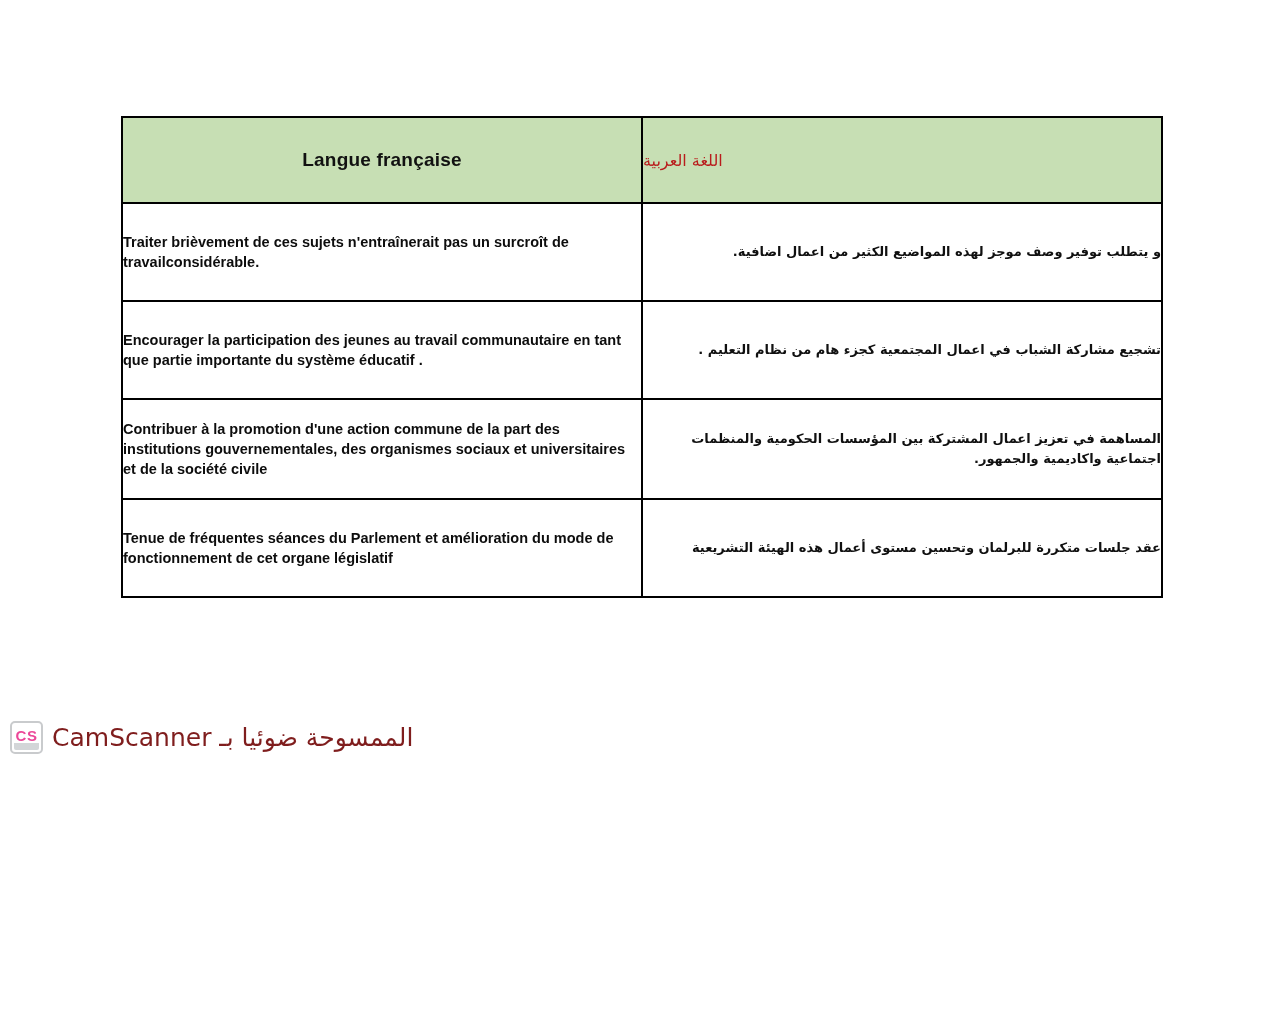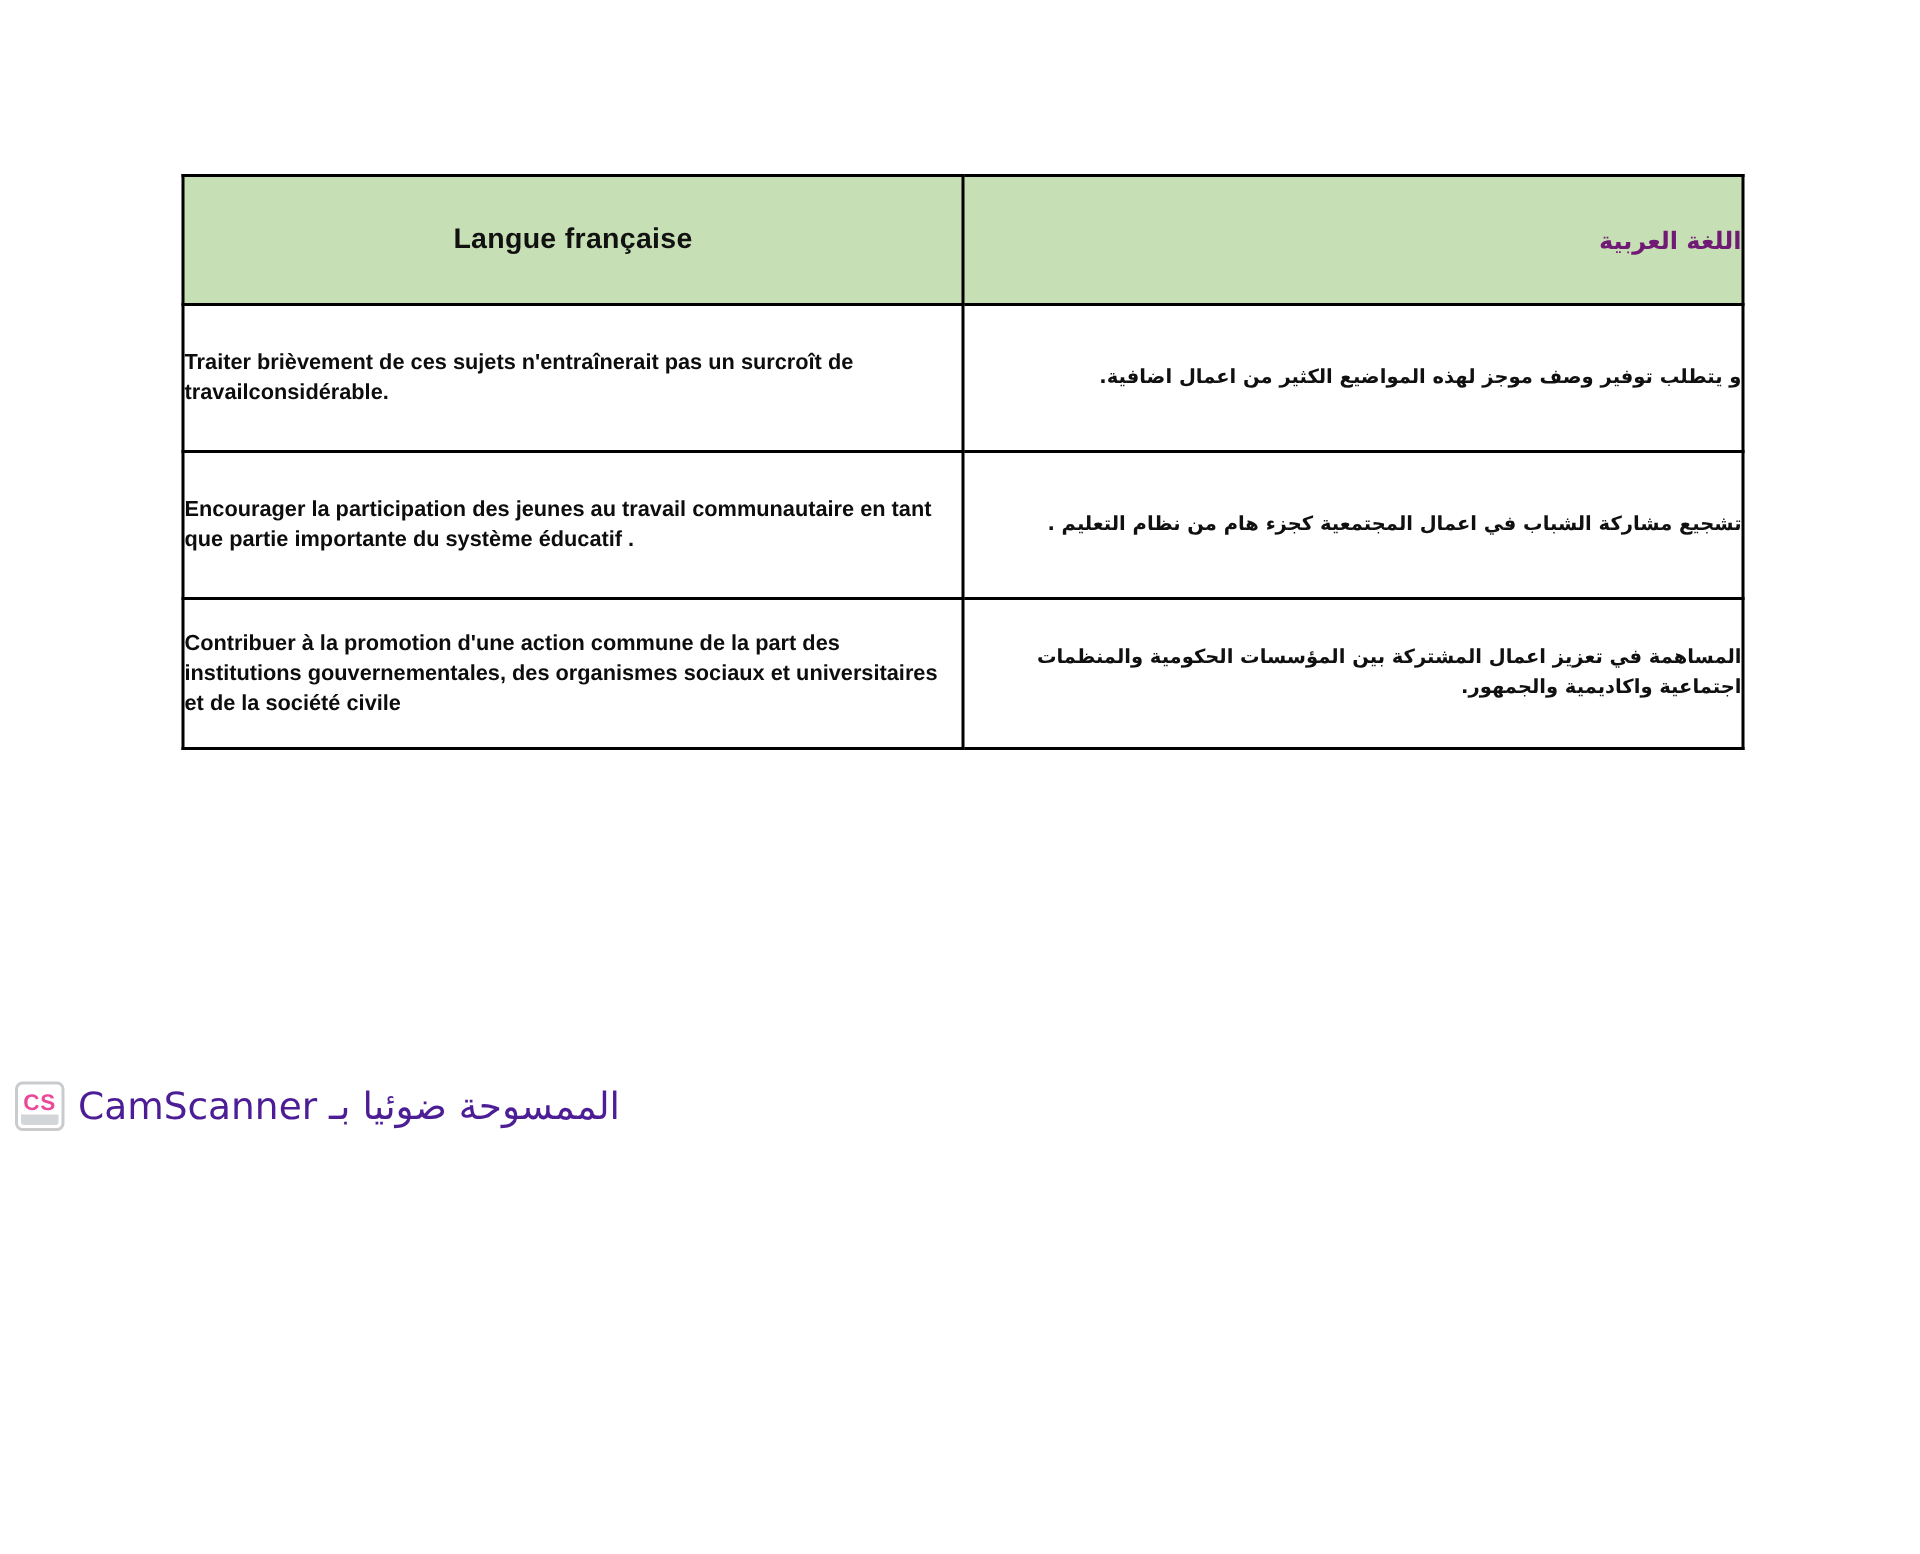--- a/index.html
+++ b/index.html
@@ -60,24 +60,24 @@
   .head-fr {
     text-align: center;
     font-size: 19px;
     font-weight: bold;
     color: #111111;
     letter-spacing: 0.2px;
     padding: 4px 10px;
   }
 
   .head-ar {
-    text-align: right;
+    text-align: left;
     font-size: 16px;
-    font-weight: bold;
-    color: #701a75;
+    font-weight: normal;
+    color: #b91c1c;
     direction: rtl;
     unicode-bidi: isolate;
     padding: 4px 10px;
     font-family: "DejaVu Sans", "Liberation Sans", sans-serif;
   }
 
   
   .cell-fr {
     text-align: left;
     font-size: 14.5px;
@@ -141,21 +141,21 @@
     right: 2px;
     bottom: 2px;
     height: 7px;
     background: #d3d6d8;
     border-radius: 0 0 2px 2px;
   }
 
   .wm-label {
     font-family: "DejaVu Sans", "Liberation Sans", sans-serif;
     font-size: 25px;
-    color: #4c1d95;
+    color: #7f1d1d;
     white-space: nowrap;
     line-height: 1;
     direction: rtl;
     unicode-bidi: plaintext;
   }
 </style>
 </head>
 <body>
 
 <div class="sheet">
@@ -178,20 +178,24 @@
           <td class="cell-ar">و يتطلب توفير وصف موجز لهذه المواضيع الكثير من اعمال اضافية.</td>
         </tr>
         <tr class="data-row">
           <td class="cell-fr">Encourager la participation des jeunes au travail communautaire en tant que partie importante du système éducatif .</td>
           <td class="cell-ar">تشجيع مشاركة الشباب في اعمال المجتمعية كجزء هام من نظام التعليم .</td>
         </tr>
         <tr class="data-row tall">
           <td class="cell-fr">Contribuer à la promotion d'une action commune de la part des institutions gouvernementales, des organismes sociaux et universitaires et de la société civile</td>
           <td class="cell-ar">المساهمة في تعزيز اعمال المشتركة بين المؤسسات الحكومية والمنظمات اجتماعية واكاديمية والجمهور.</td>
         </tr>
+        <tr class="data-row">
+          <td class="cell-fr">Tenue de fréquentes séances du Parlement et amélioration du mode de fonctionnement de cet organe législatif</td>
+          <td class="cell-ar">عقد جلسات متكررة للبرلمان وتحسين مستوى أعمال هذه الهيئة التشريعية</td>
+        </tr>
       </tbody>
     </table>
   </div>
 
   <div class="watermark">
     <div class="cs-logo">
       <span class="cs-text">CS</span>
       <span class="cs-bar"></span>
     </div>
     <div class="wm-label">الممسوحة ضوئيا بـ CamScanner</div>

